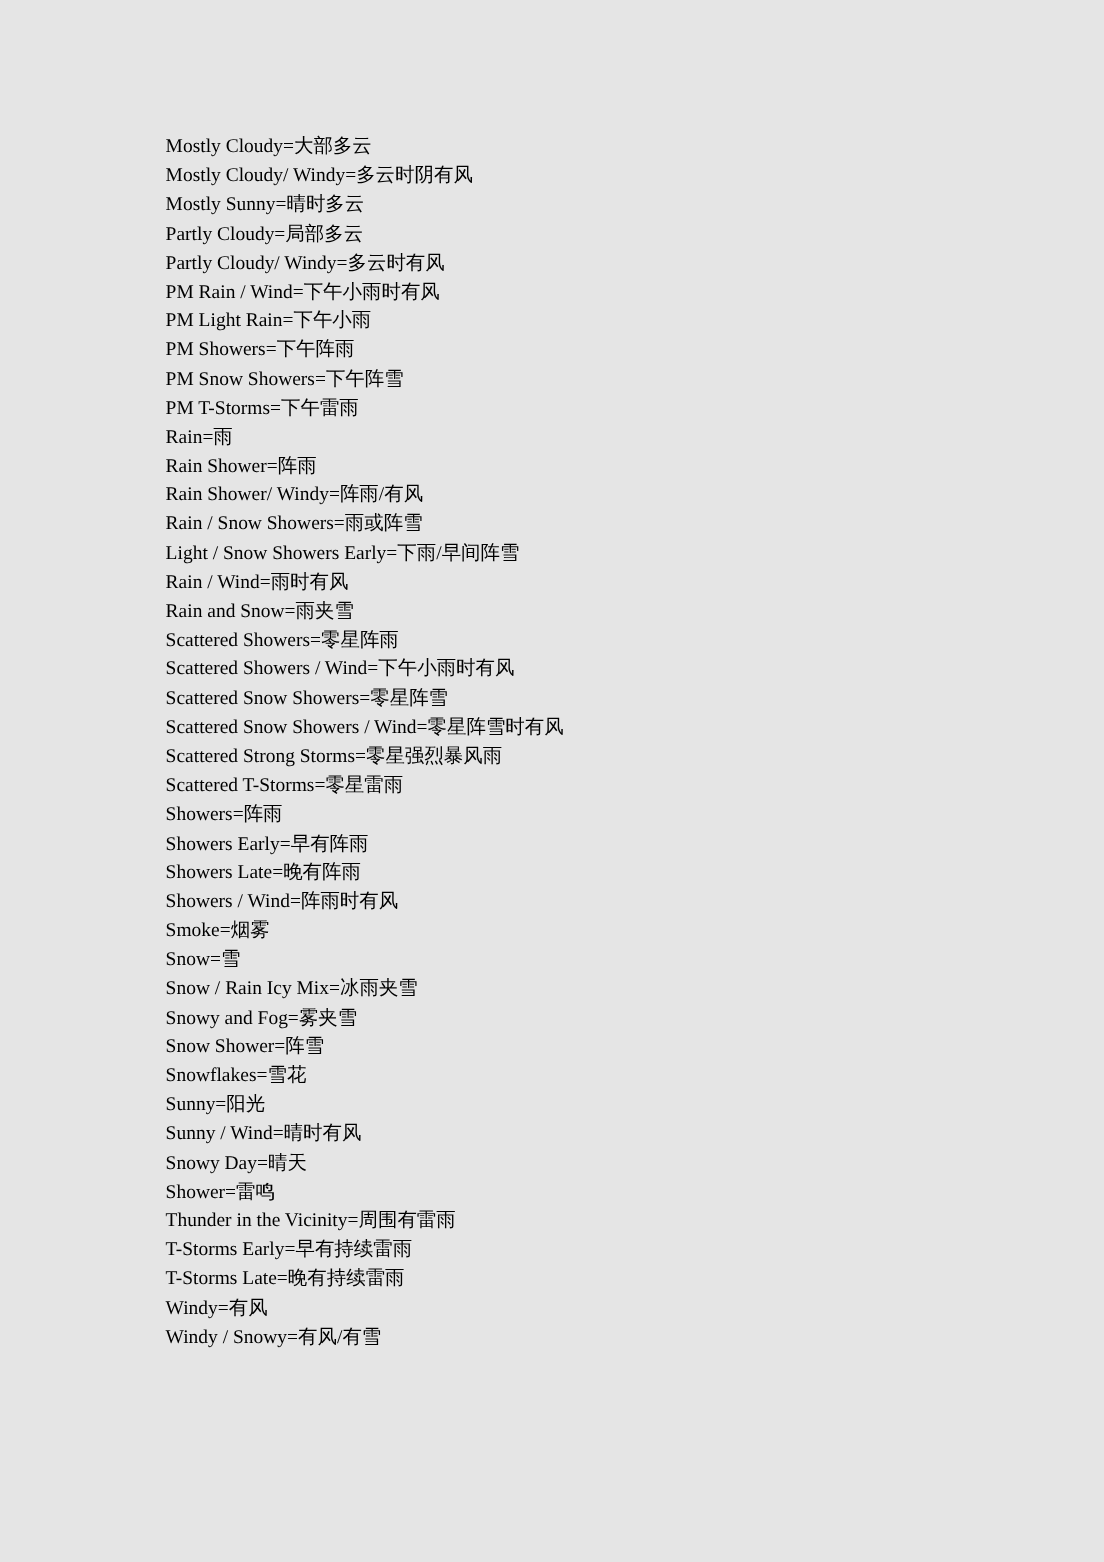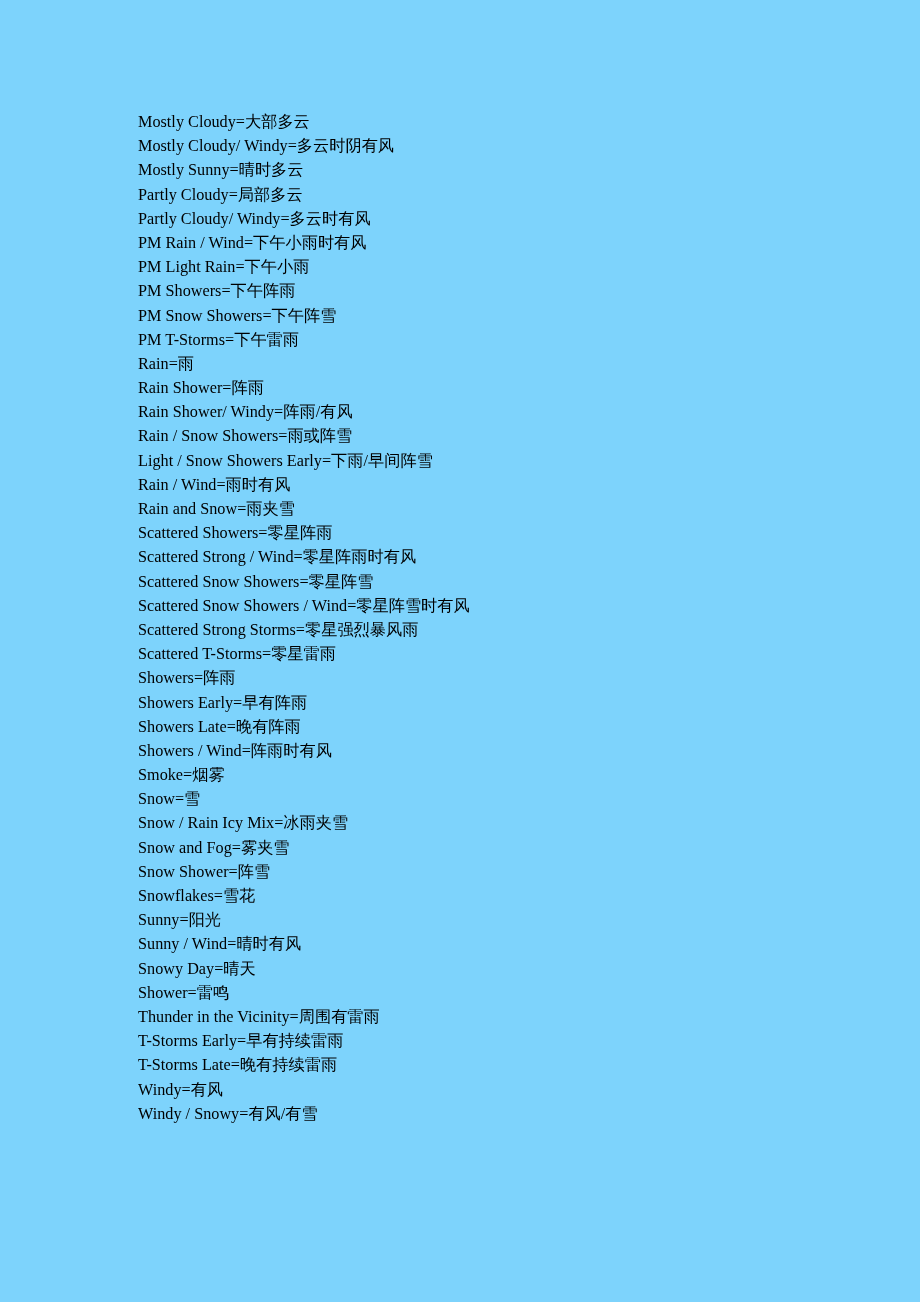--- a/index.html
+++ b/index.html
@@ -16,21 +16,21 @@
     font-family: "Liberation Serif", "DejaVu Serif", serif;
     color: #000000;
     -webkit-font-smoothing: antialiased;
   }
   #page {
     position: absolute;
     left: 0;
     top: 0;
     width: 920px;
     height: 1302px;
-    background: #7dd3fc;
+    background: #e5e5e5;
   }
   #glossary-list {
     position: absolute;
     left: 138px;
     top: 110px;
     width: 700px;
     margin: 0;
     padding: 0;
     list-style: none;
   }
@@ -60,33 +60,33 @@
       <div class="glossary-line">PM Snow Showers=下午阵雪</div>
       <div class="glossary-line">PM T-Storms=下午雷雨</div>
       <div class="glossary-line">Rain=雨</div>
       <div class="glossary-line">Rain Shower=阵雨</div>
       <div class="glossary-line">Rain Shower/ Windy=阵雨/有风</div>
       <div class="glossary-line">Rain / Snow Showers=雨或阵雪</div>
       <div class="glossary-line">Light / Snow Showers Early=下雨/早间阵雪</div>
       <div class="glossary-line">Rain / Wind=雨时有风</div>
       <div class="glossary-line">Rain and Snow=雨夹雪</div>
       <div class="glossary-line">Scattered Showers=零星阵雨</div>
-      <div class="glossary-line">Scattered Strong / Wind=零星阵雨时有风</div>
+      <div class="glossary-line">Scattered Showers / Wind=下午小雨时有风</div>
       <div class="glossary-line">Scattered Snow Showers=零星阵雪</div>
       <div class="glossary-line">Scattered Snow Showers / Wind=零星阵雪时有风</div>
       <div class="glossary-line">Scattered Strong Storms=零星强烈暴风雨</div>
       <div class="glossary-line">Scattered T-Storms=零星雷雨</div>
       <div class="glossary-line">Showers=阵雨</div>
       <div class="glossary-line">Showers Early=早有阵雨</div>
       <div class="glossary-line">Showers Late=晚有阵雨</div>
       <div class="glossary-line">Showers / Wind=阵雨时有风</div>
       <div class="glossary-line">Smoke=烟雾</div>
       <div class="glossary-line">Snow=雪</div>
       <div class="glossary-line">Snow / Rain Icy Mix=冰雨夹雪</div>
-      <div class="glossary-line">Snow and Fog=雾夹雪</div>
+      <div class="glossary-line">Snowy and Fog=雾夹雪</div>
       <div class="glossary-line">Snow Shower=阵雪</div>
       <div class="glossary-line">Snowflakes=雪花</div>
       <div class="glossary-line">Sunny=阳光</div>
       <div class="glossary-line">Sunny / Wind=晴时有风</div>
       <div class="glossary-line">Snowy Day=晴天</div>
       <div class="glossary-line">Shower=雷鸣</div>
       <div class="glossary-line">Thunder in the Vicinity=周围有雷雨</div>
       <div class="glossary-line">T-Storms Early=早有持续雷雨</div>
       <div class="glossary-line">T-Storms Late=晚有持续雷雨</div>
       <div class="glossary-line">Windy=有风</div>

